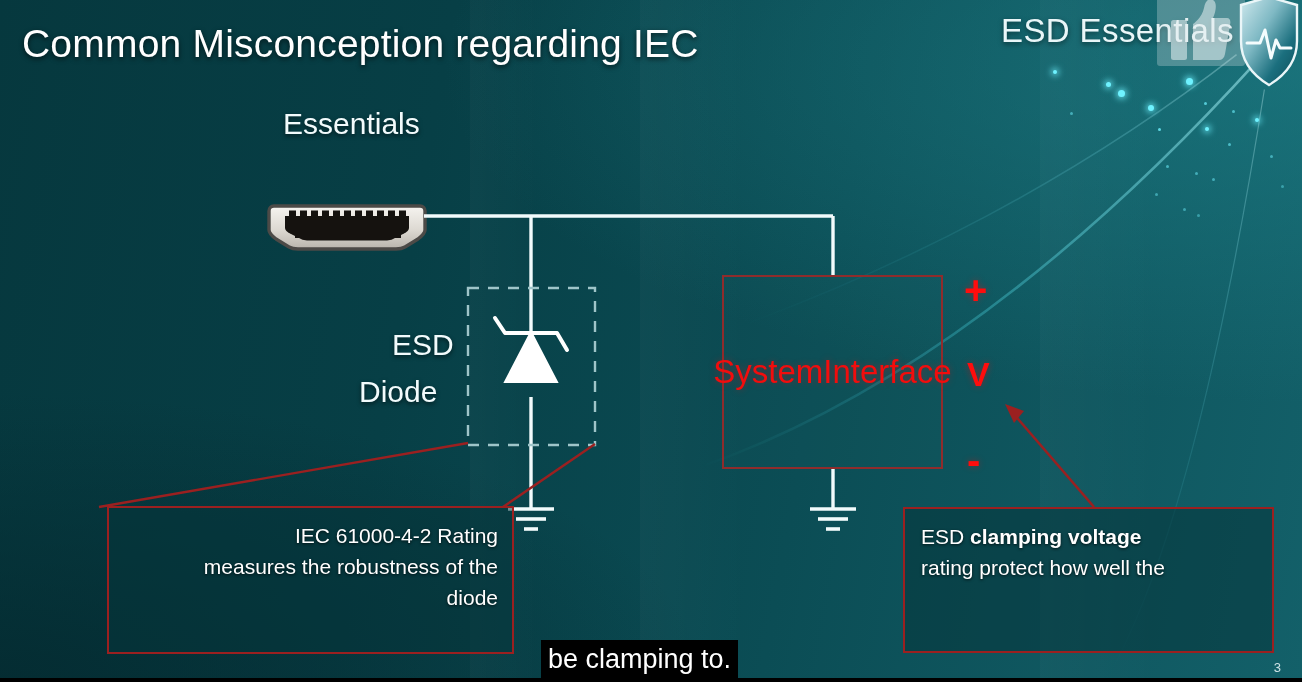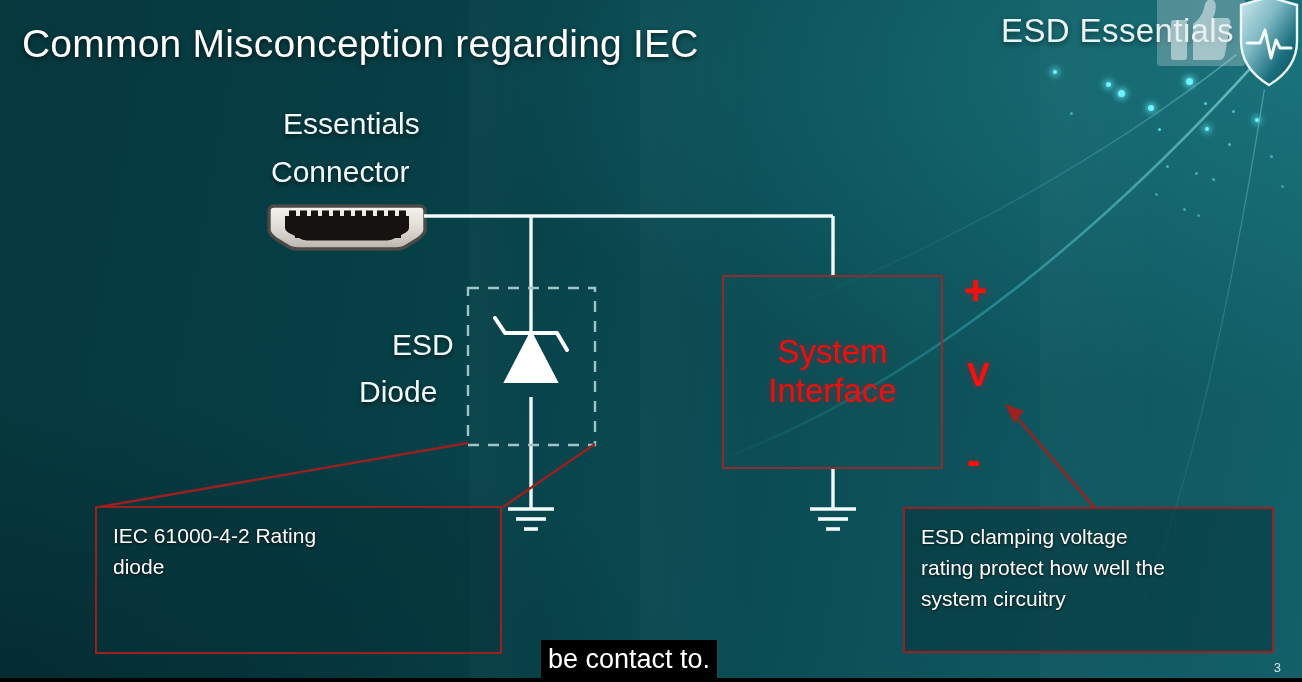--- a/index.html
+++ b/index.html
@@ -58,21 +58,21 @@
   #connector{position:absolute;left:267px;top:203px;width:160px;height:48px;}
 
   
   #schematic{position:absolute;left:0;top:0;width:1302px;height:682px;}
 
   
   #sysbox{
     position:absolute;left:722px;top:275px;width:221px;height:194px;
     border:2px solid #8f2c2c;
     background:rgba(255,255,255,.012);
-    display:flex;flex-direction:column;align-items:center;justify-content:center;
+    display:flex;flex-direction:row;align-items:center;justify-content:center;
     box-sizing:border-box;
   }
   #sysbox span{
     color:#f20d0d;font-size:33px;line-height:1.17;
     text-shadow:0 0 7px rgba(255,0,0,.35);
   }
 
   
   .vmark{position:absolute;color:#ff0d0d;font-weight:bold;text-shadow:0 0 7px rgba(255,0,0,.4);}
   #mark-plus{left:964px;top:268px;font-size:40px;}
@@ -81,23 +81,23 @@
 
   
   .callout{
     position:absolute;border:2px solid #9b2020;
     background:rgba(6,53,58,.55);
     box-sizing:border-box;
     color:#ffffff;font-size:21px;line-height:31px;
     padding:12px 14px 10px 16px;
     text-shadow:0 1px 3px rgba(0,0,0,.75);
   }
-  #callout-left{left:95px;top:506px;width:407px;height:148px;}
+  #callout-left{left:107px;top:506px;width:407px;height:148px;text-align:right;}
   #callout-right{left:903px;top:507px;width:371px;height:146px;}
-  .callout b{font-weight:normal;}
+  .callout b{font-weight:bold;}
 
   
   #subtitle{
     position:absolute;left:541px;top:640px;
     background:#000;color:#fff;font-size:27px;line-height:37px;
     padding:1px 7px 3px 7px;white-space:nowrap;
   }
 
   
   #pagenum{position:absolute;right:21px;bottom:3px;color:#cfe3e6;font-size:13px;}
@@ -170,21 +170,20 @@
         <stop offset="38%" stop-color="#7fb9c4"></stop>
         <stop offset="70%" stop-color="#1b6f7e"></stop>
         <stop offset="100%" stop-color="#0c4b58"></stop>
       </linearGradient>
     </defs>
     <path d="M31,1 L59,9 L59,45 C59,66 46,80 31,89 C16,80 3,66 3,45 L3,9 Z" fill="url(#shg)" stroke="#eaf6f8" stroke-width="2.4"></path>
     <path d="M9,47 L22,47 L27,34 L33,62 L38,44 L42,52 L53,52" fill="none" stroke="#f4fcfd" stroke-width="3" stroke-linejoin="round" stroke-linecap="round"></path>
   </svg>
 
   <div class="dlabel" id="lbl-interface">Essentials</div>
-  <div class="dlabel" id="lbl-connector">Connector</div>
   <div class="dlabel" id="lbl-esd">ESD</div>
   <div class="dlabel" id="lbl-diode">Diode</div>
 
   <svg id="connector" viewBox="0 0 160 48">
     <defs>
       <linearGradient id="shellg" x1="0" y1="0" x2="0" y2="1">
         <stop offset="0%" stop-color="#f6f4f0"></stop>
         <stop offset="55%" stop-color="#ddd9d2"></stop>
         <stop offset="100%" stop-color="#b9b4ac"></stop>
       </linearGradient>
@@ -269,26 +268,26 @@
     <span>System</span>
     <span>Interface</span>
   </div>
 
   <div class="vmark" id="mark-plus">+</div>
   <div class="vmark" id="mark-v">V</div>
   <div class="vmark" id="mark-minus">-</div>
 
   <div class="callout" id="callout-left">
     <div>IEC 61000-4-2 Rating</div>
+    <div>measures the robustness of the</div>
     <div>diode</div>
   </div>
 
   <div class="callout" id="callout-right">
     <div><span>ESD </span><b>clamping voltage</b></div>
     <div>rating protect how well the</div>
-    <div>system circuitry</div>
-  </div>
-
-  <div id="subtitle">be contact to.</div>
+  </div>
+
+  <div id="subtitle">be clamping to.</div>
 
   <div id="pagenum">3</div>
 
 </div>
 
 </body></html>

